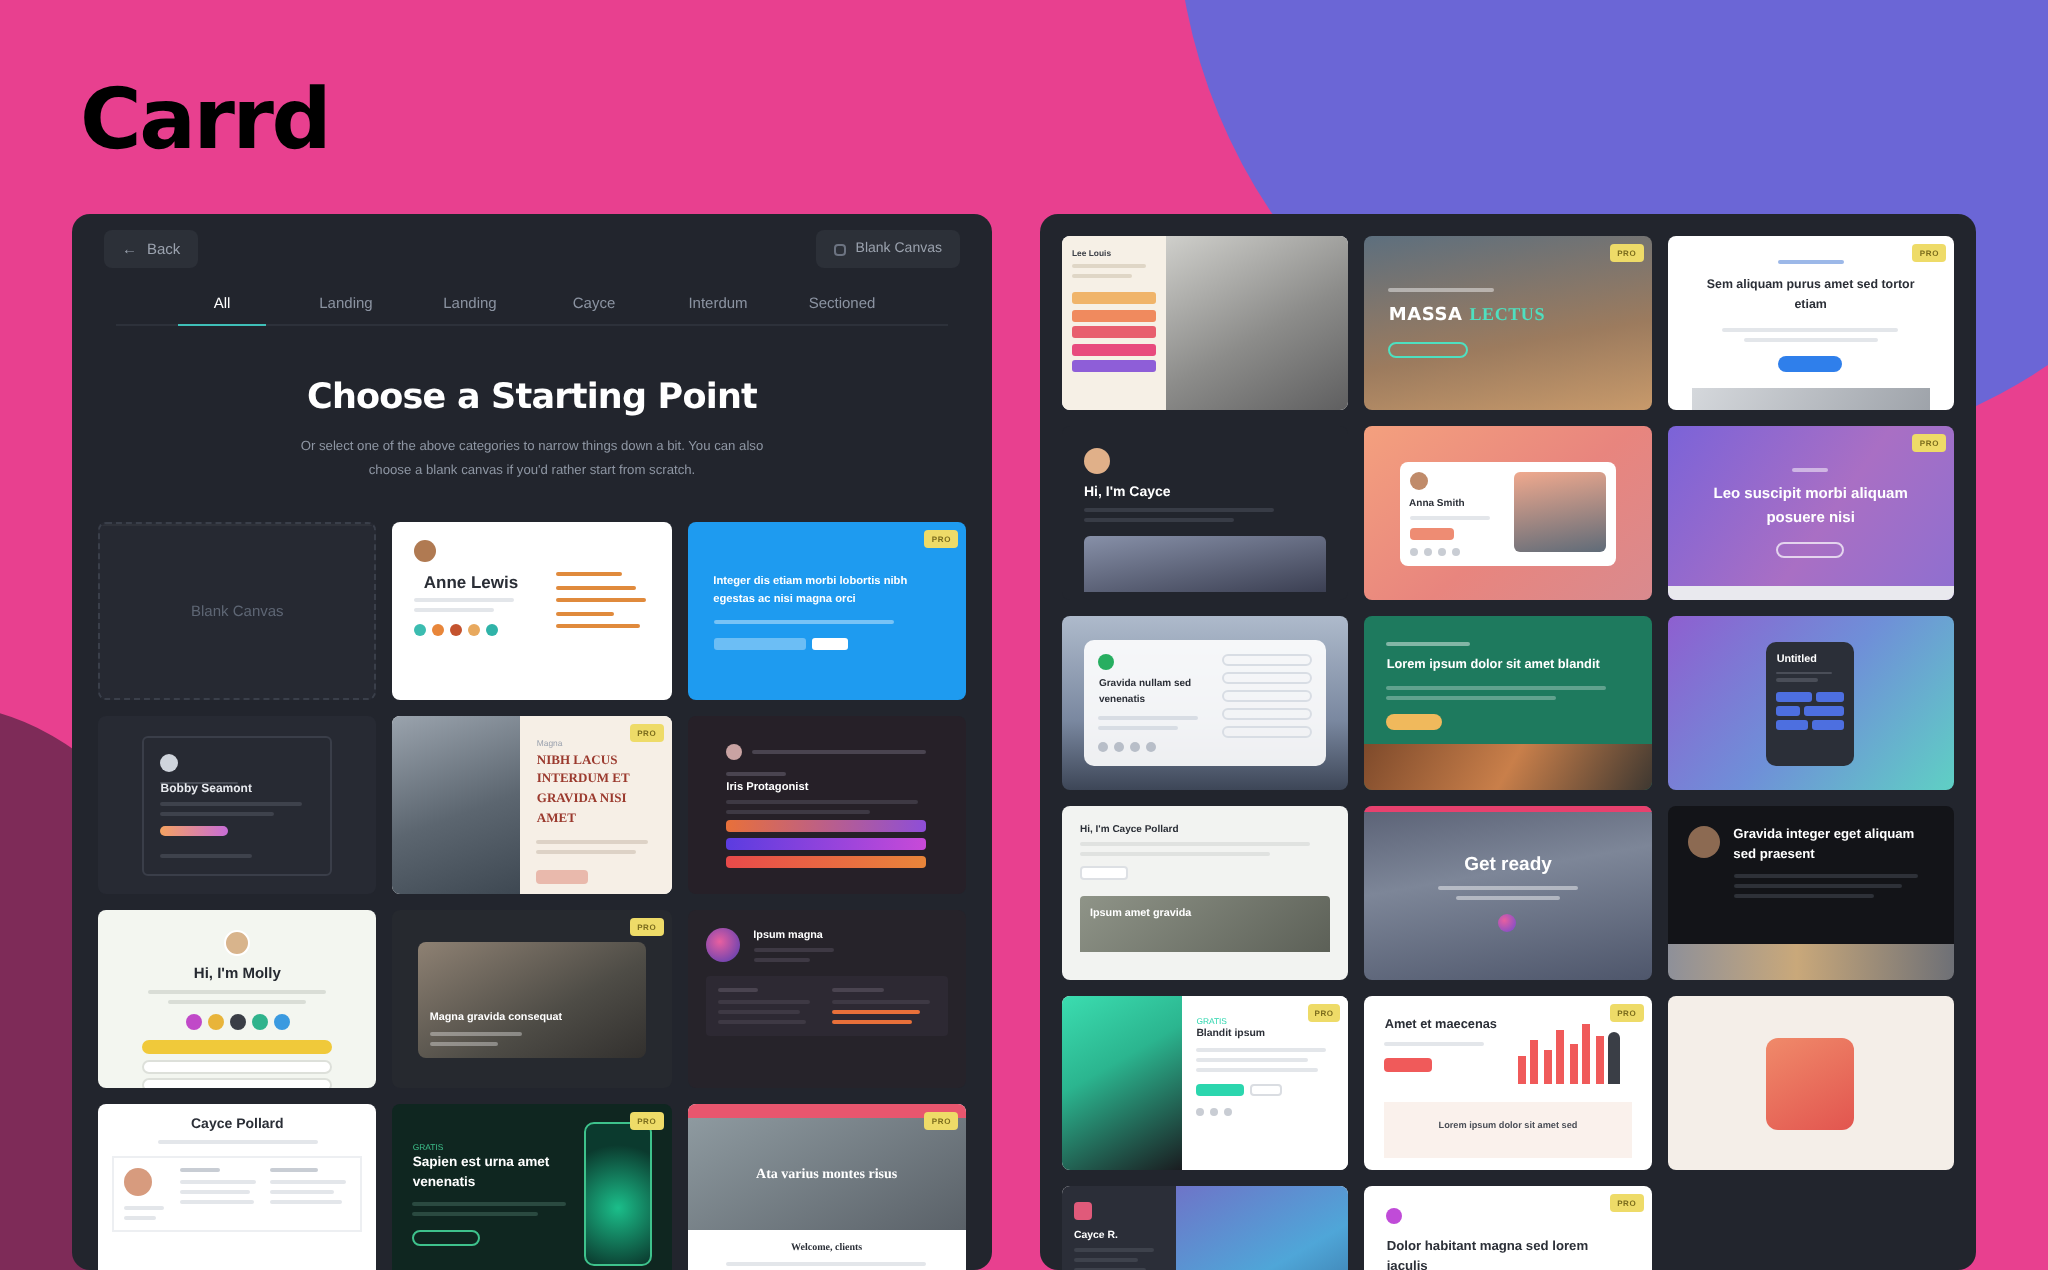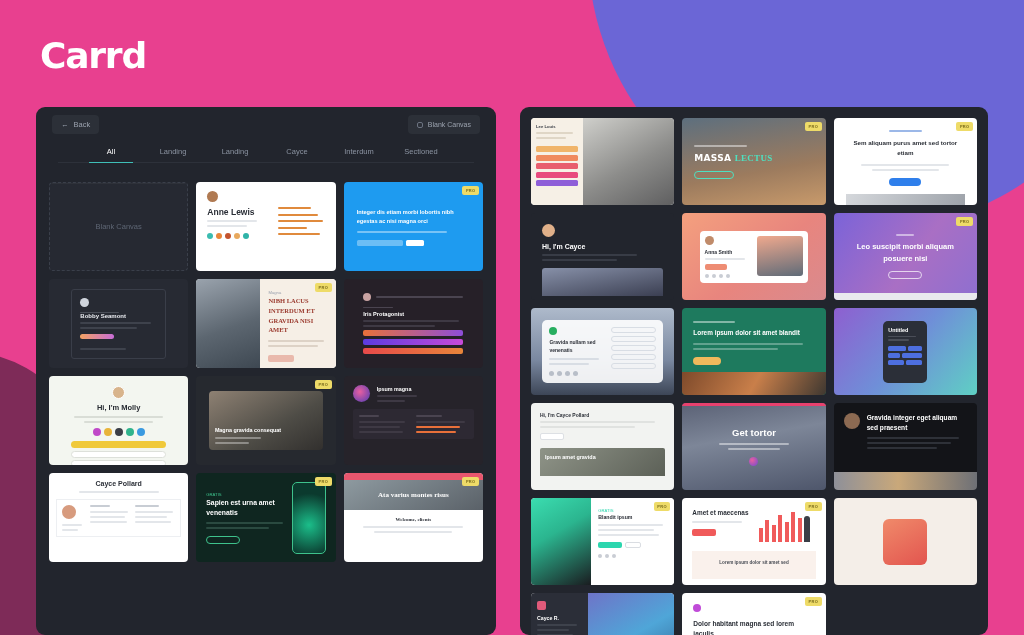--- a/index.html
+++ b/index.html
@@ -13,21 +13,21 @@
   .blob-purple {
     position:absolute; left:588px; top:-330px; width:560px; height:560px;
     background:#6B66D6; border-radius:50%;
   }
   .blob-plum {
     position:absolute; left:-210px; top:352px; width:330px; height:420px;
     background:#7E2B58; border-radius:50% 46% 44% 50% / 50% 50% 50% 50%;
   }
   .logo {
     position:absolute; left:40px; top:35px; z-index:5;
-    color:#ffffff; font-size:36px; font-weight:bold; letter-spacing:-1.2px;
+    color:#000000; font-size:42px; font-weight:bold; letter-spacing:-1.2px;
     font-family:"DejaVu Sans", sans-serif;
   }
 
   
   .panel {
     position:absolute; background:#22252D; border-radius:9px;
     overflow:hidden; z-index:3;
   }
   #left-panel  { left:36px;  top:107px; width:460px; height:528px; }
   #right-panel { left:520px; top:107px; width:468px; height:528px; }
@@ -99,21 +99,21 @@
 
   
   .bar { background:#D7DBE2; border-radius:1px; height:2px; }
   .tx { font-size:4.2px; line-height:1.7; color:#9AA1AE; }
 
   
   .c-anne { background:#fff; padding:9px 11px; }
   .c-anne .av { width:11px;height:11px;border-radius:50%;background:#B07A52; margin-bottom:5px;}
   .c-anne h3 { font-size:8.5px; color:#2A2E36; font-weight:bold; margin-bottom:3px;}
   .c-anne .cols { display:flex; gap:14px; }
-  .c-anne .left { flex:0 0 48%; }
+  .c-anne .left { flex:0 0 48%;text-align:center; }
   .c-anne .right { flex:1; }
   .c-anne .lnk { height:2px; background:#E08A3C; border-radius:1px; margin-bottom:4.5px; }
   .dots { display:flex; gap:3px; margin-top:6px; }
   .dots i { width:6px;height:6px;border-radius:50%; display:block;}
 
   .c-blue { background:#1E9BF0; color:#fff; padding:26px 13px 0; }
   .c-blue h3 { font-size:5.6px; line-height:1.6; font-weight:600; }
   .c-blue .fieldrow { display:flex; gap:3px; margin-top:7px; align-items:center;}
   .c-blue .fld { height:6px; width:46px; background:rgba(255,255,255,.35); border-radius:1.5px;}
   .c-blue .btn2 { height:6px; width:18px; background:#fff; border-radius:1.5px;}
@@ -166,21 +166,21 @@
 
   .c-sapien{background:#0F2620;display:flex;align-items:center;padding:0 10px;}
   .c-sapien .txt{flex:1;}
   .c-sapien h3{font-size:6.8px;color:#fff;font-weight:bold;line-height:1.4;}
   .c-sapien .ob{margin-top:7px;height:8px;width:34px;border:1px solid #3EC28C;border-radius:5px;}
   .c-sapien .phone{width:34px;height:72px;border-radius:5px;border:1px solid #3EC28C;
     background:radial-gradient(circle at 50% 60%,#1BBE8A,#0B3A2E 70%);}
 
   .c-ata{background:#fff;}
   .c-ata .navbar{height:7px;background:#E8566E;}
-  .c-ata .hero{height:30px;background:linear-gradient(150deg,#8E9AA0,#5A6168);
+  .c-ata .hero{height:56px;background:linear-gradient(150deg,#8E9AA0,#5A6168);
     display:flex;align-items:center;justify-content:center;padding:0;}
   .c-ata .hero h3{font-size:7px;color:#fff;font-family:"Liberation Serif",serif;}
   .c-ata .bot{padding:7px;text-align:center;}
   .c-ata .bot h4{font-size:5px;color:#2B2F37;font-family:"Liberation Serif",serif;}
 
   
   .c-lee{display:flex;}
   .c-lee .side{flex:0 0 36%;background:#F6F0E6;padding:6px 5px;}
   .c-lee .side h4{font-size:4.2px;color:#3A3E46;font-weight:bold;margin-bottom:3px;}
   .c-lee .side .st{height:6px;border-radius:1.5px;margin-top:2.5px;}
@@ -327,20 +327,24 @@
 
   <div class="tabs" id="tabs">
       <div class="tab active">All</div>
       <div class="tab">Landing</div>
       <div class="tab">Landing</div>
       <div class="tab">Cayce</div>
       <div class="tab">Interdum</div>
       <div class="tab">Sectioned</div>
     </div>
 
+  <div class="hero">
+    <h1>Choose a Starting Point</h1>
+    <p>Or select one of the above categories to narrow things down a bit. You can also choose a blank canvas if you'd rather start from scratch.</p>
+  </div>
 
   <div class="grid" id="left-grid">
 
     <div class="card blank-card">
       <span>Blank Canvas</span>
     </div>
 
     <div class="card c-anne">
       <div class="av"></div>
       <div class="cols">
@@ -648,21 +652,21 @@
       <div class="bar" style="width:92%;background:#E0E2E0"></div>
       <div class="bar" style="width:76%;margin-top:3px;background:#E0E2E0"></div>
       <div class="rb"></div>
       <div class="img">
         <h5>Ipsum amet gravida</h5>
       </div>
     </div>
 
     <div class="card c-getready">
       <div class="topbar"></div>
-      <h3>Get tortor</h3>
+      <h3>Get ready</h3>
       <div class="bar" style="width:70px;margin-top:5px;background:rgba(255,255,255,.45)"></div>
       <div class="bar" style="width:52px;margin-top:3px;background:rgba(255,255,255,.45)"></div>
       <div class="dot"></div>
     </div>
 
 
     <div class="card c-gravint">
       <div class="top">
         <div class="av"></div>
         <div style="flex:1">

